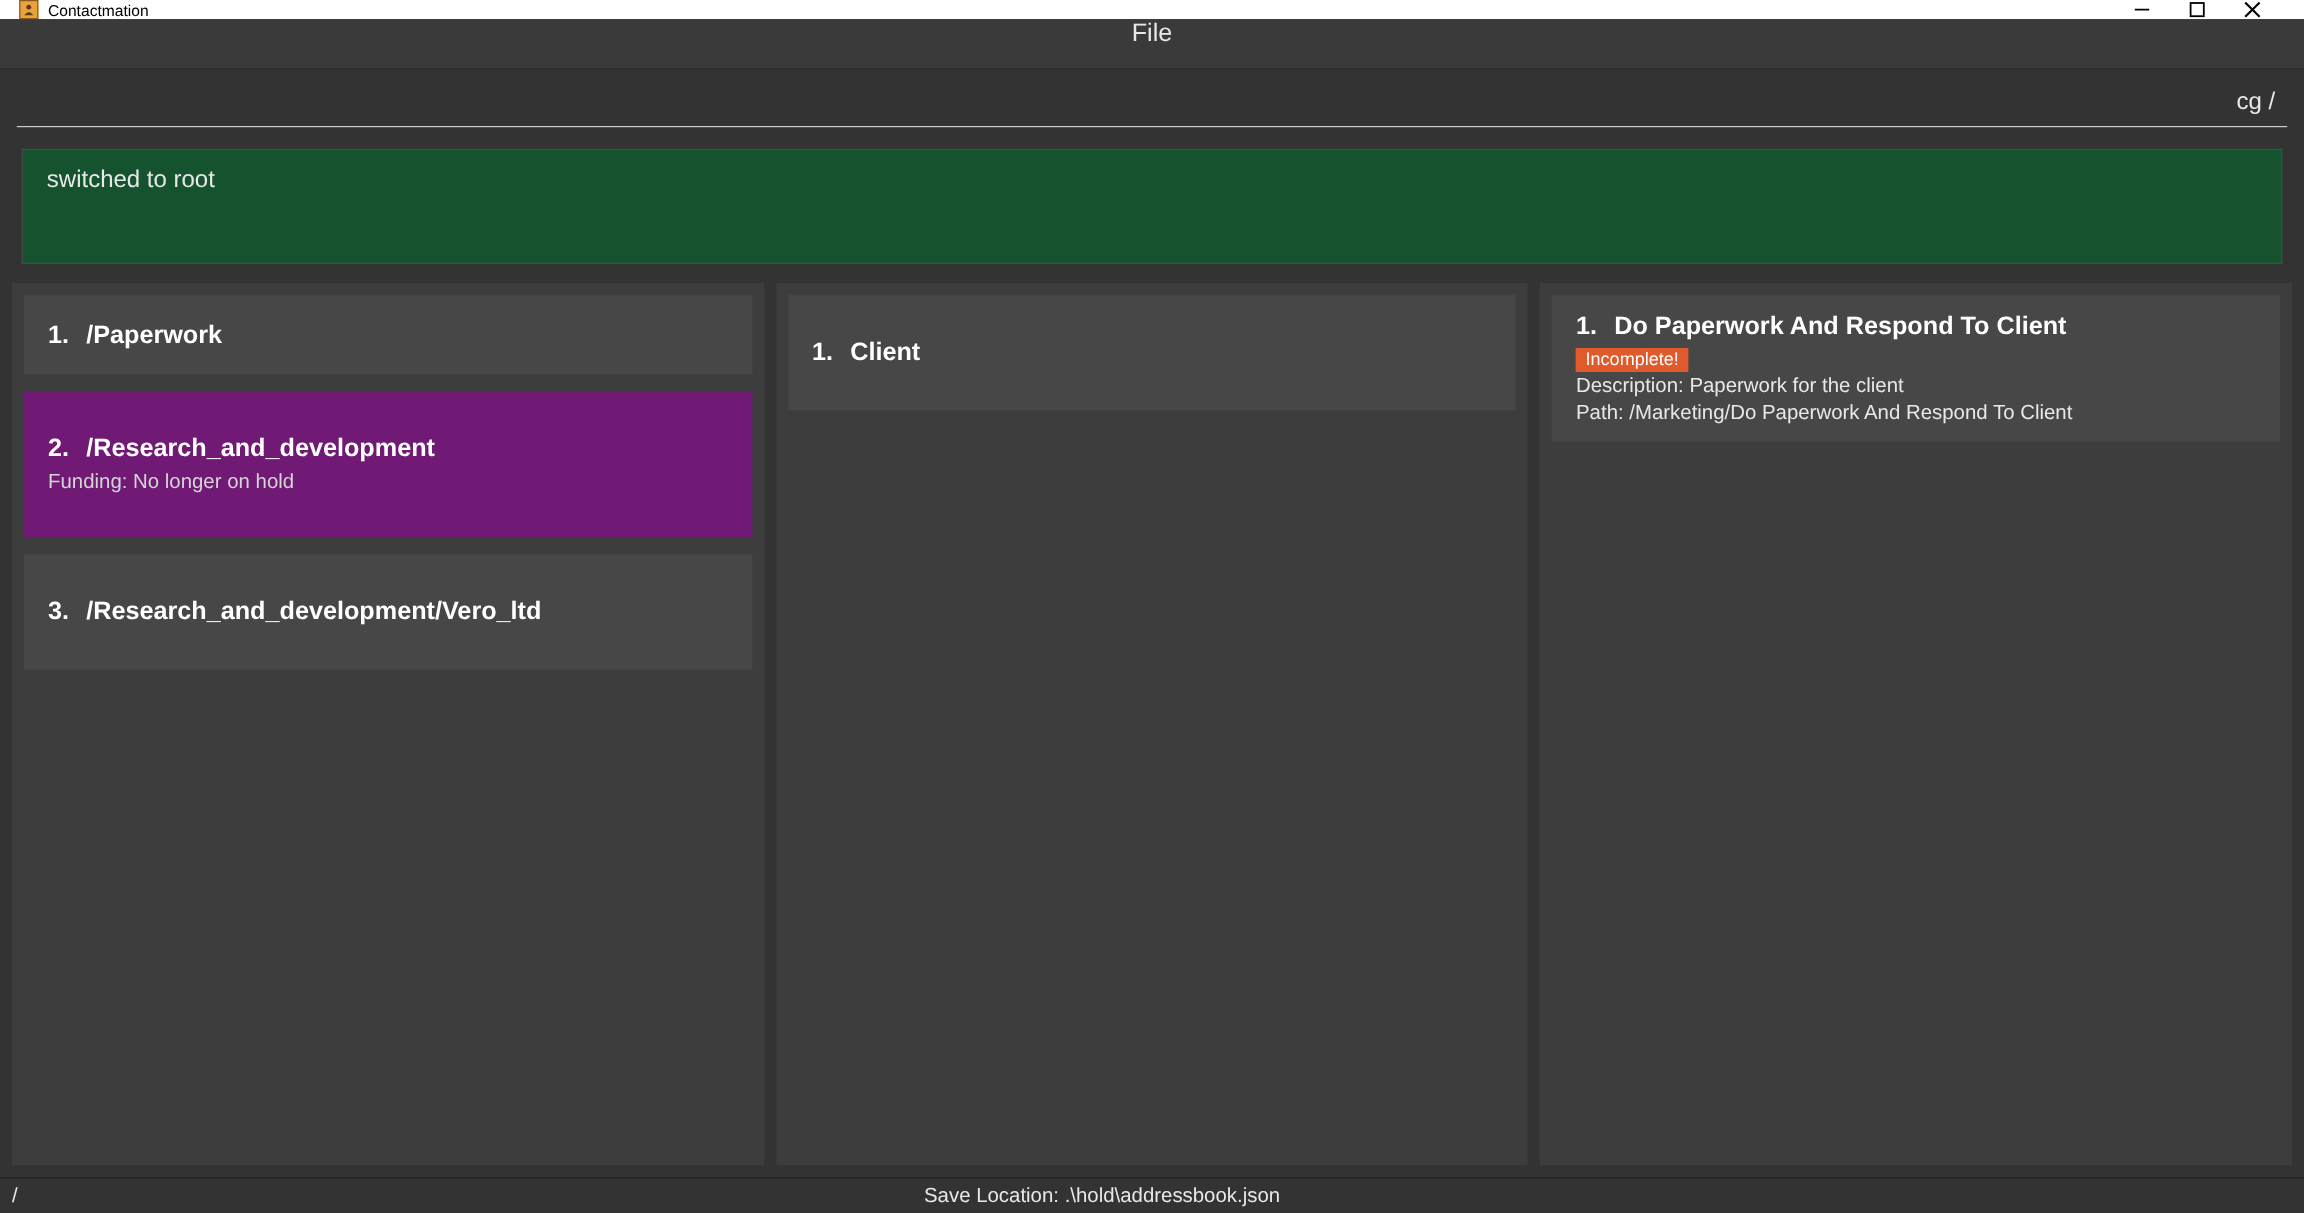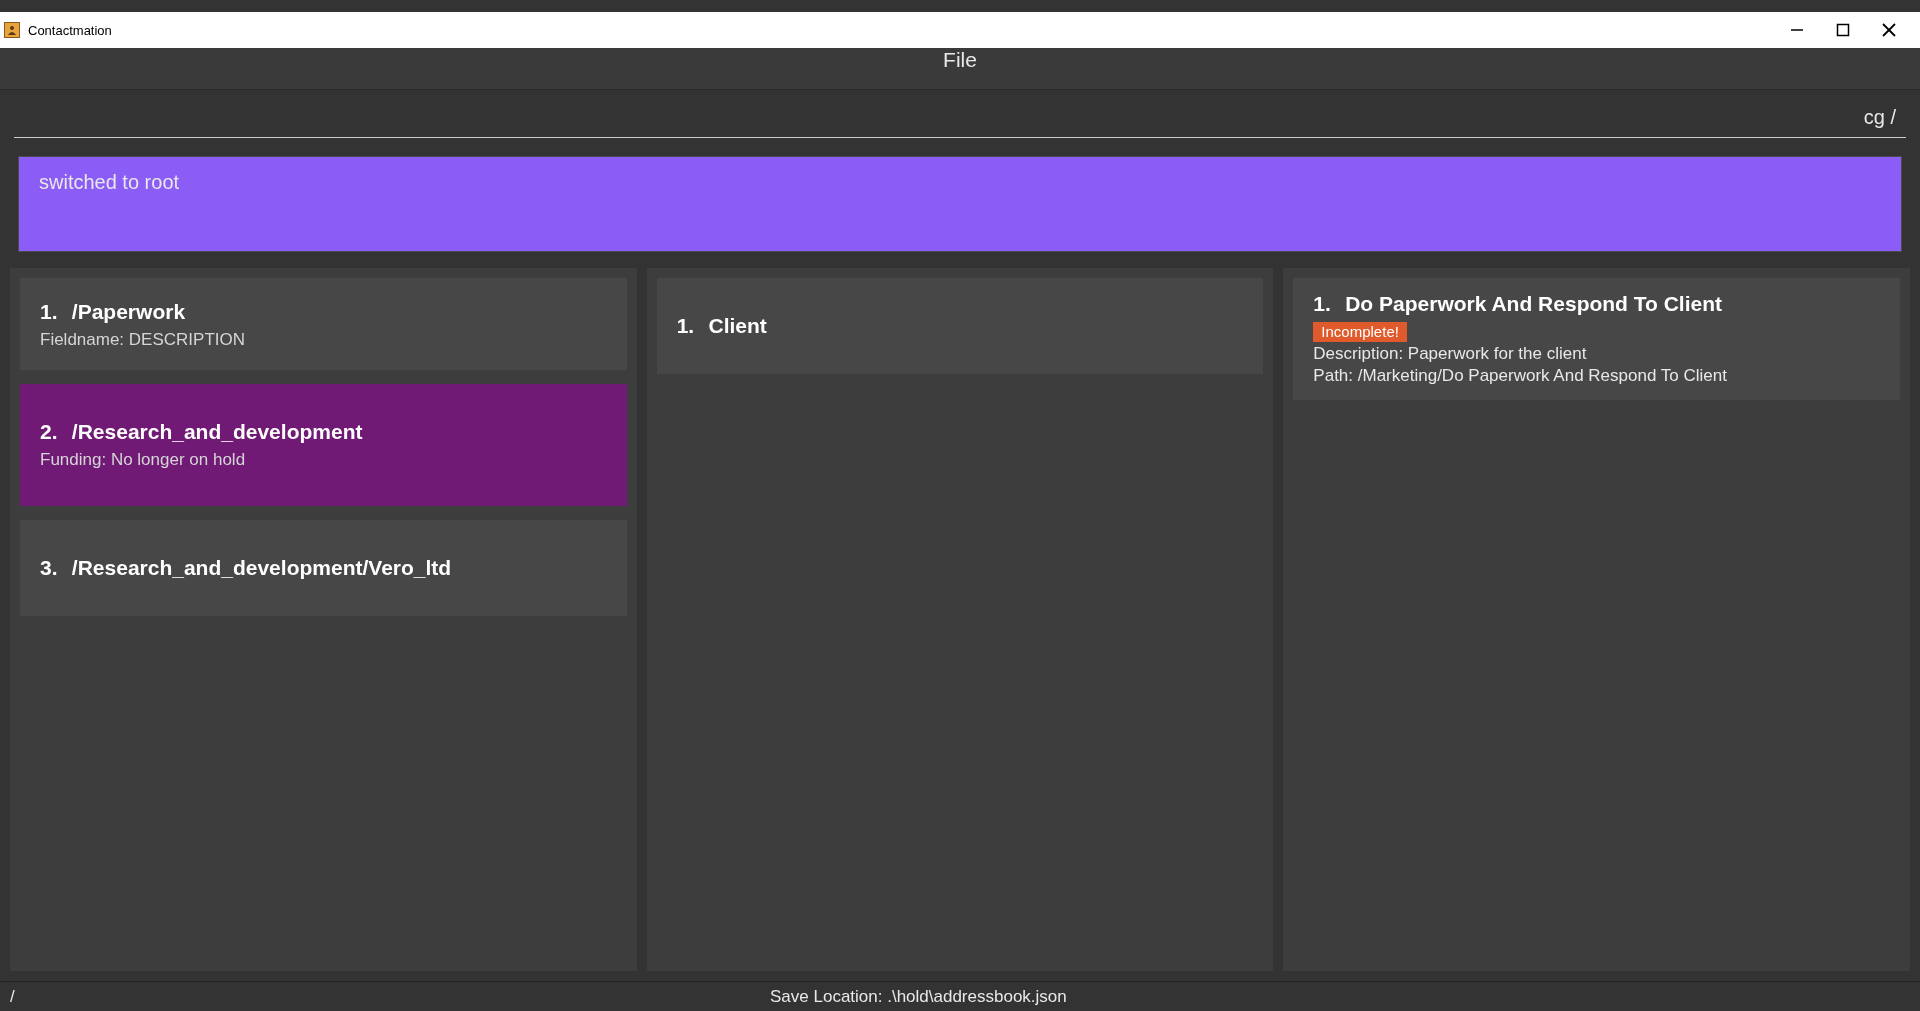--- a/index.html
+++ b/index.html
@@ -9,26 +9,25 @@
   color: #e0e0e0;
   width: 1920px;
   height: 1011px;
   overflow: hidden;
   display: flex;
   flex-direction: column;
 }
 .titlebar {
   background: #ffffff;
   color: #000000;
-  height: 36px;
-  display: flex;
-  align-items: center;
-  padding: 0 4px;
+  height: 16px;
+  display: flex;
+  align-items: center;
+  padding: 0 16px;
   font-size: 13px;
-  margin-top: 12px;
 }
 .app-icon {
   width: 16px;
   height: 16px;
   background: #e8a33d;
   border: 1px solid #8a5a1a;
   margin-right: 8px;
   display: inline-flex;
   align-items: center;
   justify-content: center;
@@ -68,21 +67,21 @@
   font-size: 20px;
   font-weight: 300;
   padding: 6px 10px 8px 14px;
   outline: none;
   font-family: inherit;
   text-align: right;
 }
 
 .status-box {
   margin: 18px 18px 10px 18px;
-  background: #8b5cf6;
+  background: #14532d;
   border: 1px solid #4a4a4a;
   padding: 14px 20px;
   height: 96px;
   font-size: 20px;
   font-weight: 300;
   color: #e8e8e8;
 }
 
 .columns {
   flex: 1;
@@ -196,21 +195,20 @@
 </div>
 
 <div class="columns">
 
   <div class="col">
     <div class="card">
       <div class="card-title">
         <span class="num">1.</span>
         <span>/Paperwork</span>
       </div>
-      <div class="card-sub">Fieldname: DESCRIPTION</div>
     </div>
     <div class="card tall selected">
       <div class="card-title">
         <span class="num">2.</span>
         <span>/Research_and_development</span>
       </div>
       <div class="card-sub">Funding: No longer on hold</div>
     </div>
     <div class="card tall">
       <div class="card-title">

